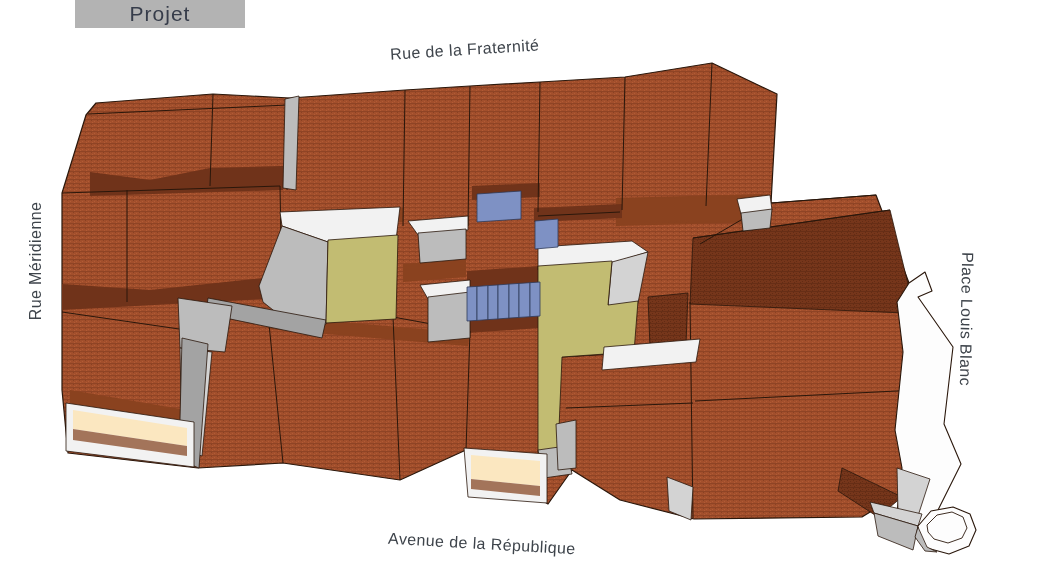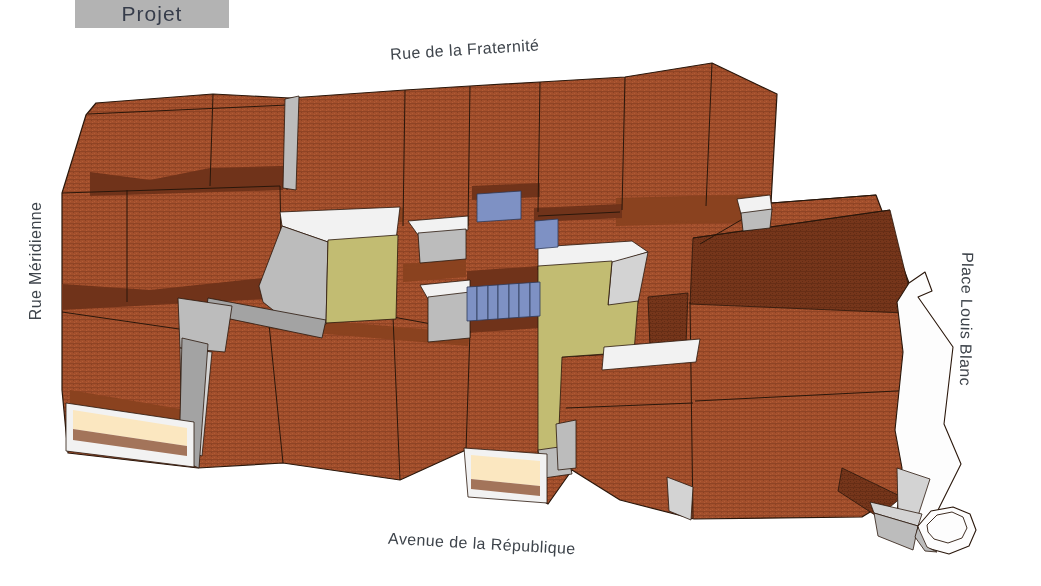--- a/index.html
+++ b/index.html
@@ -1,19 +1,19 @@
 <!DOCTYPE html>
 <html><head>
 <meta charset="utf-8">
 <style>
   html,body{margin:0;padding:0;background:#ffffff;}
   .stage{position:relative;width:1041px;height:586px;background:#ffffff;overflow:hidden;
          font-family:"Liberation Sans", sans-serif;}
   #model-svg{position:absolute;left:0;top:0;width:1041px;height:586px;}
-  .title-box{position:absolute;left:75px;top:0;width:154px;height:28px;
+  .title-box{position:absolute;left:75px;top:0;width:170px;height:28px;
              background:var(--title-bg,#b3b3b3);display:flex;align-items:center;justify-content:center;
              font-size:21px;letter-spacing:1px;color:var(--title-color,#363c4a);}
   .street{position:absolute;font-size:16px;letter-spacing:.4px;color:var(--label-color,#3e444b);
           white-space:nowrap;}
   .street-top{left:390px;top:41px;transform:rotate(-3.6deg);}
   .street-bottom{left:388px;top:535px;transform:rotate(3.2deg);}
   .street-left{left:-46px;top:252px;width:164px;text-align:center;transform:rotate(-90deg);}
   .street-right{left:884px;top:310px;width:164px;text-align:center;transform:rotate(91deg);}
 </style>
 </head>

